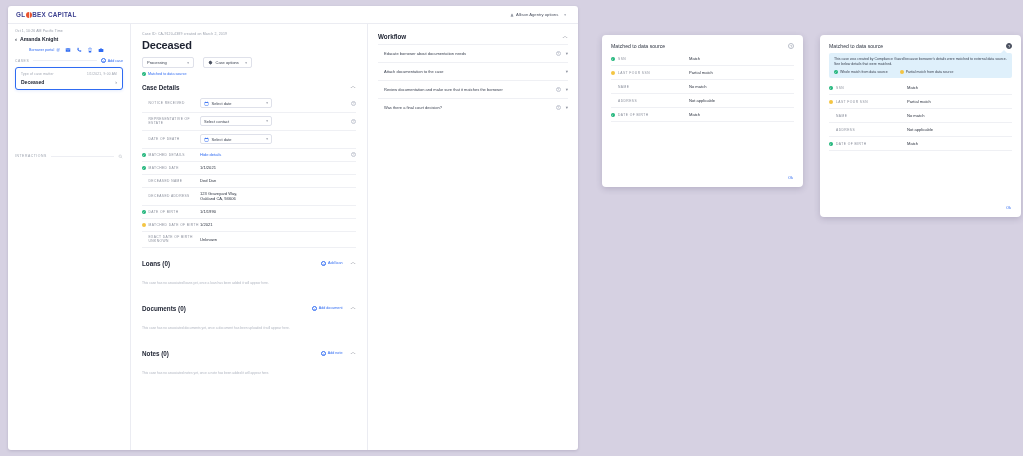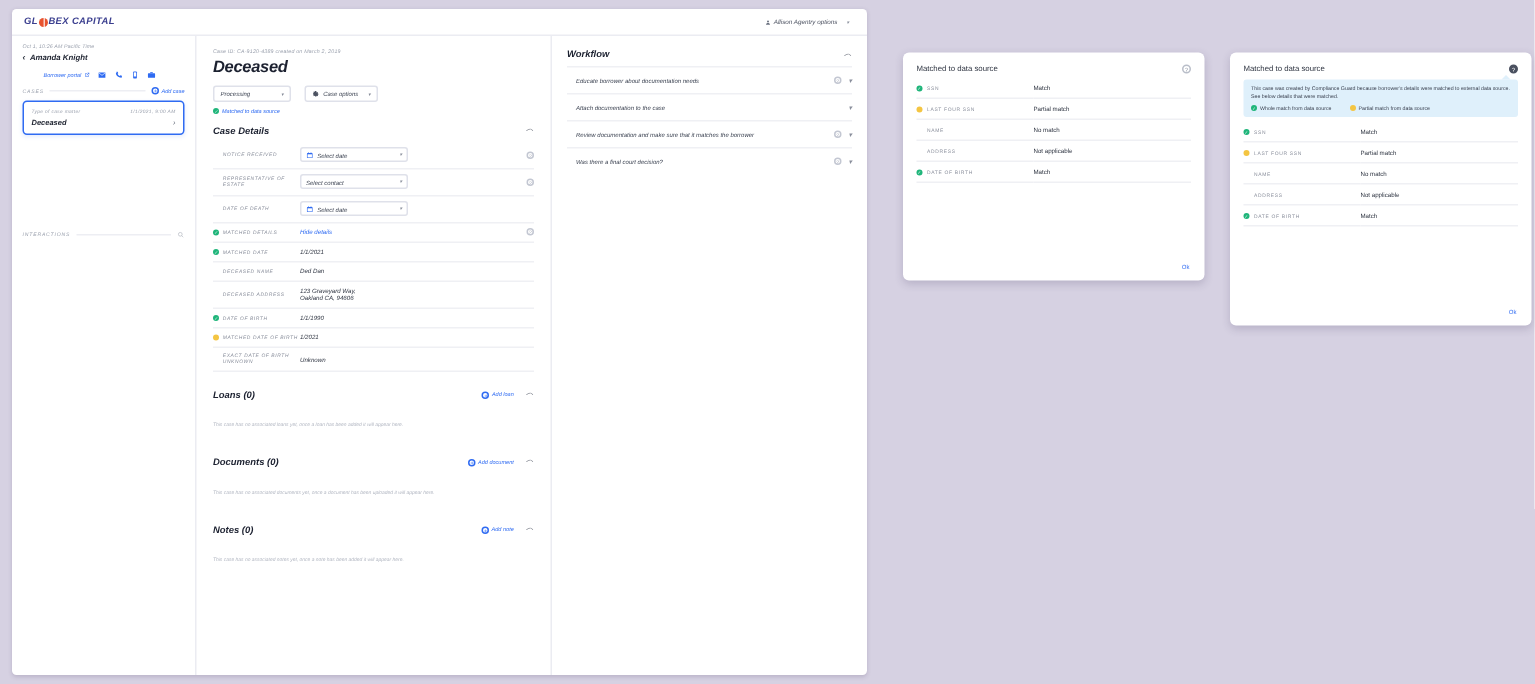--- a/index.html
+++ b/index.html
@@ -6,21 +6,21 @@
   html,body { width:1023px; height:456px; overflow:hidden; }
   body {
     background:#d6d1e2;
     font-family:"Liberation Sans", sans-serif;
     font-size:4.3px;
     color:#2f3542;
     -webkit-font-smoothing:antialiased;
   }
   .app { position:absolute; left:8px; top:6px; width:570px; height:444px;
          background:#ffffff; border-radius:3px; overflow:hidden;
-         box-shadow:0 1px 3px rgba(60,50,90,.18);font-style:italic; }
+         box-shadow:0 1px 3px rgba(60,50,90,.18); }
 
   
   .topbar { height:18px; border-bottom:1px solid #ebecf2; display:flex;
             align-items:center; padding:0 8px; }
   .brand { font-size:6.3px; font-weight:bold; letter-spacing:.25px;
            color:#3b3f8f; display:flex; align-items:center; }
   .brand .glyph { display:inline-block; width:6px; height:6px; border-radius:50%;
                   background:#e8532f; margin:0 .5px; position:relative; top:.6px; }
   .brand .glyph:after { content:""; position:absolute; left:50%; top:0; width:1px;
                         height:100%; background:#fff; opacity:.75; }

